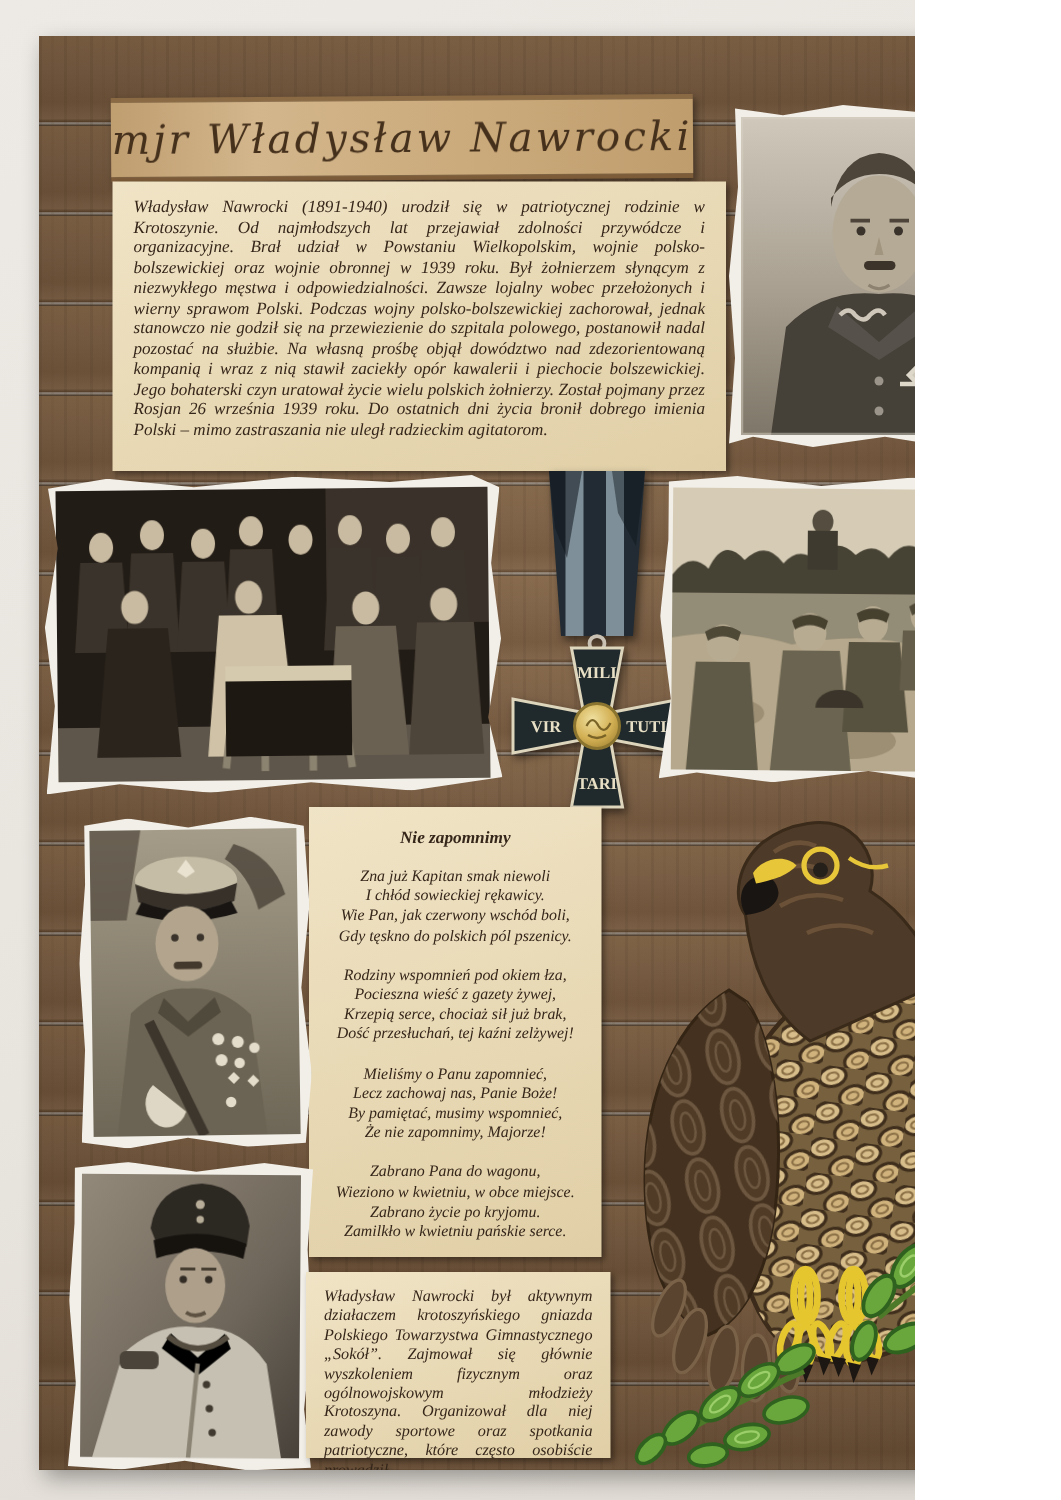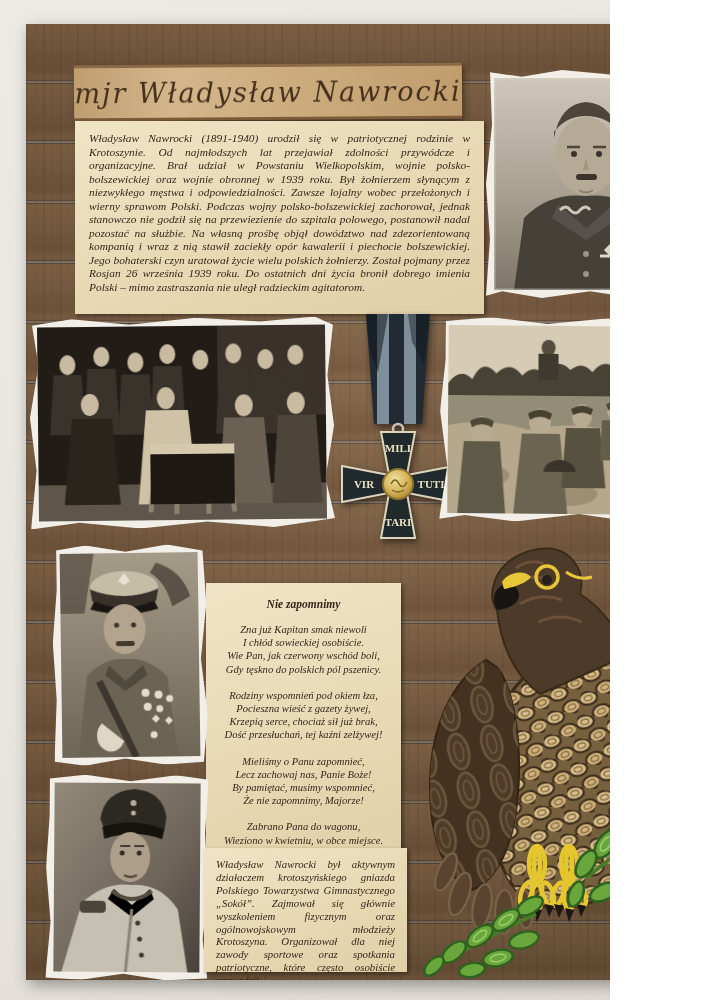--- a/index.html
+++ b/index.html
@@ -17,21 +17,21 @@
   #title-plank{position:absolute;left:48px;top:40px;width:388px;height:50px;
     background:linear-gradient(90deg,#bf9e70,#d3b68c 25%,#cbab7c 60%,#c09d6d);
     border-top:3px solid #8a6a45;border-bottom:3px solid #7c5c39;
     display:flex;align-items:center;justify-content:center;
     filter:drop-shadow(2px 3px 3px rgba(0,0,0,0.45));transform:rotate(-0.4deg);}
   #title-plank .t{font-family:"DejaVu Serif",serif;font-style:italic;font-size:27px;
     letter-spacing:2px;color:#45301c;white-space:nowrap;}
   #bio-paper{left:49px;top:97px;width:409px;height:193px;}
   #bio-paper .txt{padding:11px 14px;font-style:italic;font-size:11.4px;line-height:13.55px;
     text-align:justify;}
-  #poem-paper{left:180px;top:514px;width:195px;height:300px;text-align:center;margin-top:45px;}
+  #poem-paper{left:180px;top:514px;width:195px;height:300px;text-align:center;}
   #poem-paper .pt{font-style:italic;font-weight:bold;font-size:11.5px;padding-top:15px;}
   .stanza{font-style:italic;font-size:10.6px;line-height:13.2px;margin-top:13px;}
   .lines{white-space:pre-line;}
   #info-paper{left:178px;top:824px;width:203px;height:124px;}
   #info-paper .txt{padding:10px 12px;font-style:italic;font-size:10.8px;line-height:12.9px;
     text-align:justify;}
   .photo-wrap{position:absolute;background:#f2efe8;filter:drop-shadow(2px 3px 3px rgba(0,0,0,0.45));}
   .photo-inner{position:absolute;left:8px;top:8px;right:8px;bottom:8px;overflow:hidden;}
   .photo-inner svg{display:block;width:100%;height:100%;}
   #portrait-wrap{left:460px;top:46px;width:200px;height:228px;
@@ -209,21 +209,21 @@
               <path d="M196,108 l-10,34 M202,108 l8,34 M198,108 v36"></path>
           </g>
           <rect x="188" y="96" width="20" height="14" rx="4" fill="#24201b"></rect>
         </svg>
       </div>
     </div>
 
     <div class="paper" id="poem-paper">
       <div class="pt">Nie zapomnimy</div>
       <div class="stanza lines">Zna już Kapitan smak niewoli
-I chłód sowieckiej osobiście.
+I chłód sowieckiej rękawicy.
 Wie Pan, jak czerwony wschód boli,
 Gdy tęskno do polskich pól pszenicy.</div>
       <div class="stanza lines">Rodziny wspomnień pod okiem łza,
 Pocieszna wieść z gazety żywej,
 Krzepią serce, chociaż sił już brak,
 Dość przesłuchań, tej kaźni zelżywej!</div>
       <div class="stanza lines">Mieliśmy o Panu zapomnieć,
 Lecz zachowaj nas, Panie Boże!
 By pamiętać, musimy wspomnieć,
 Że nie zapomnimy, Majorze!</div>

